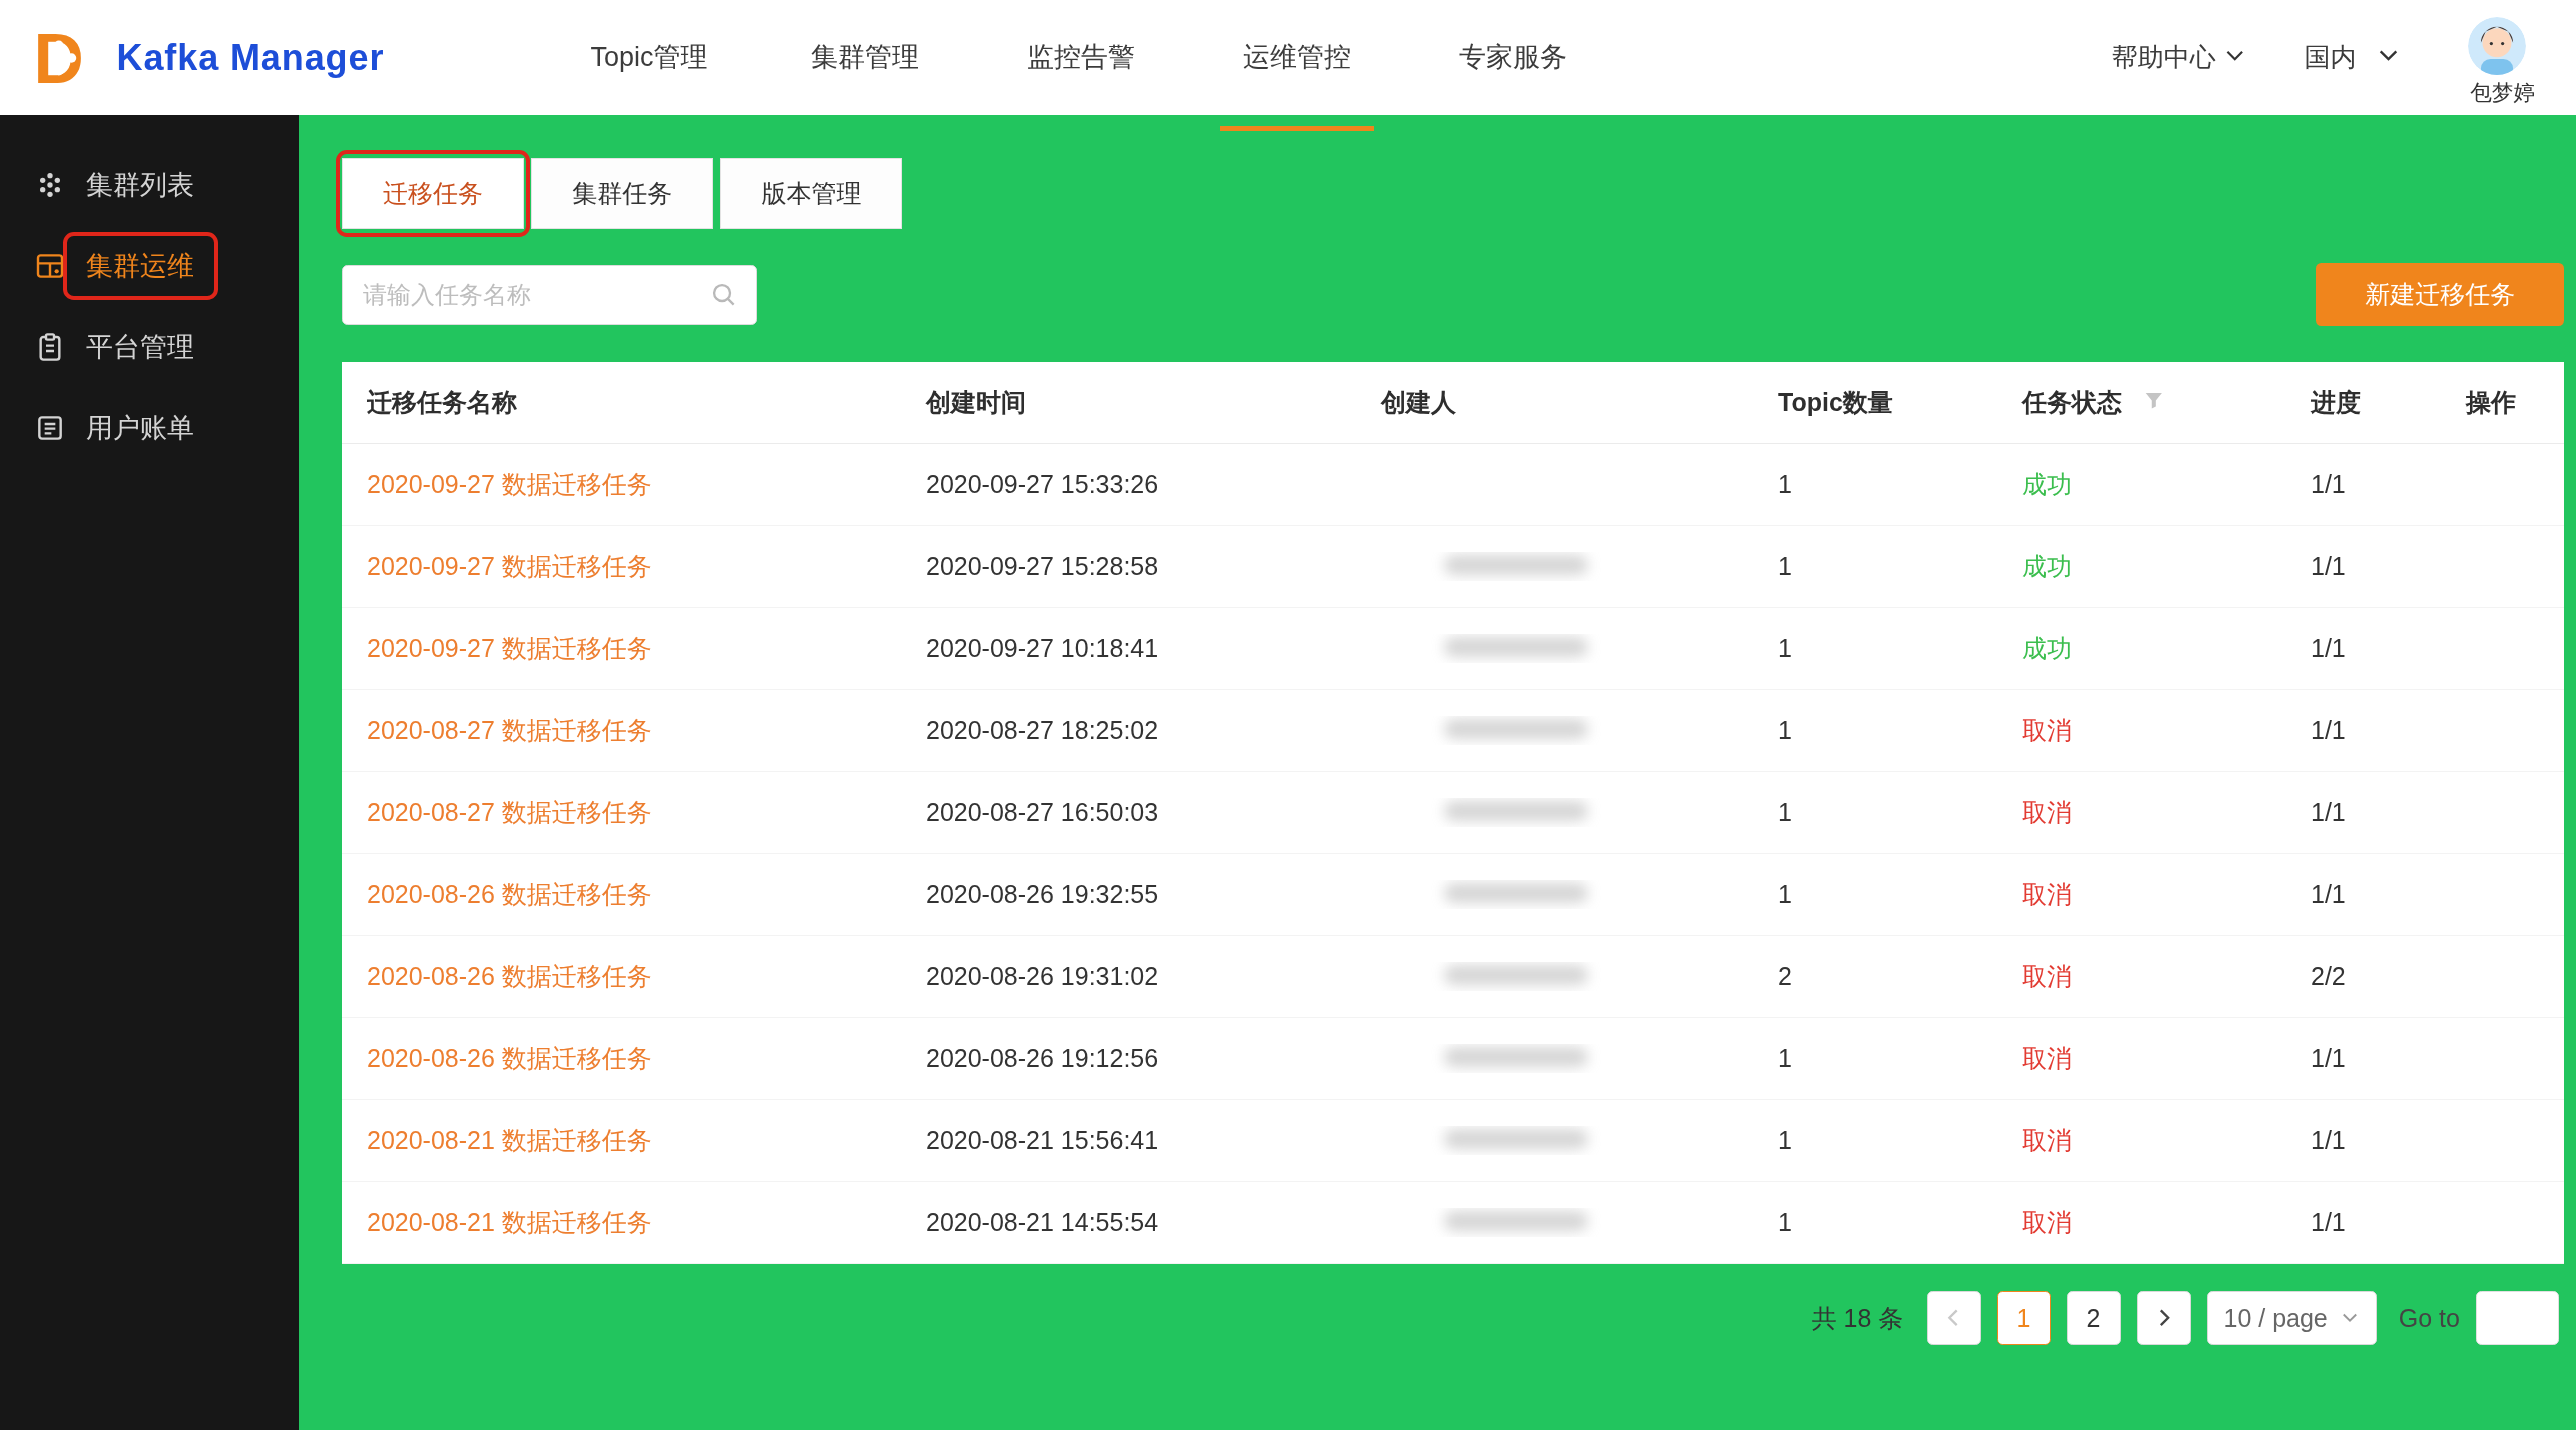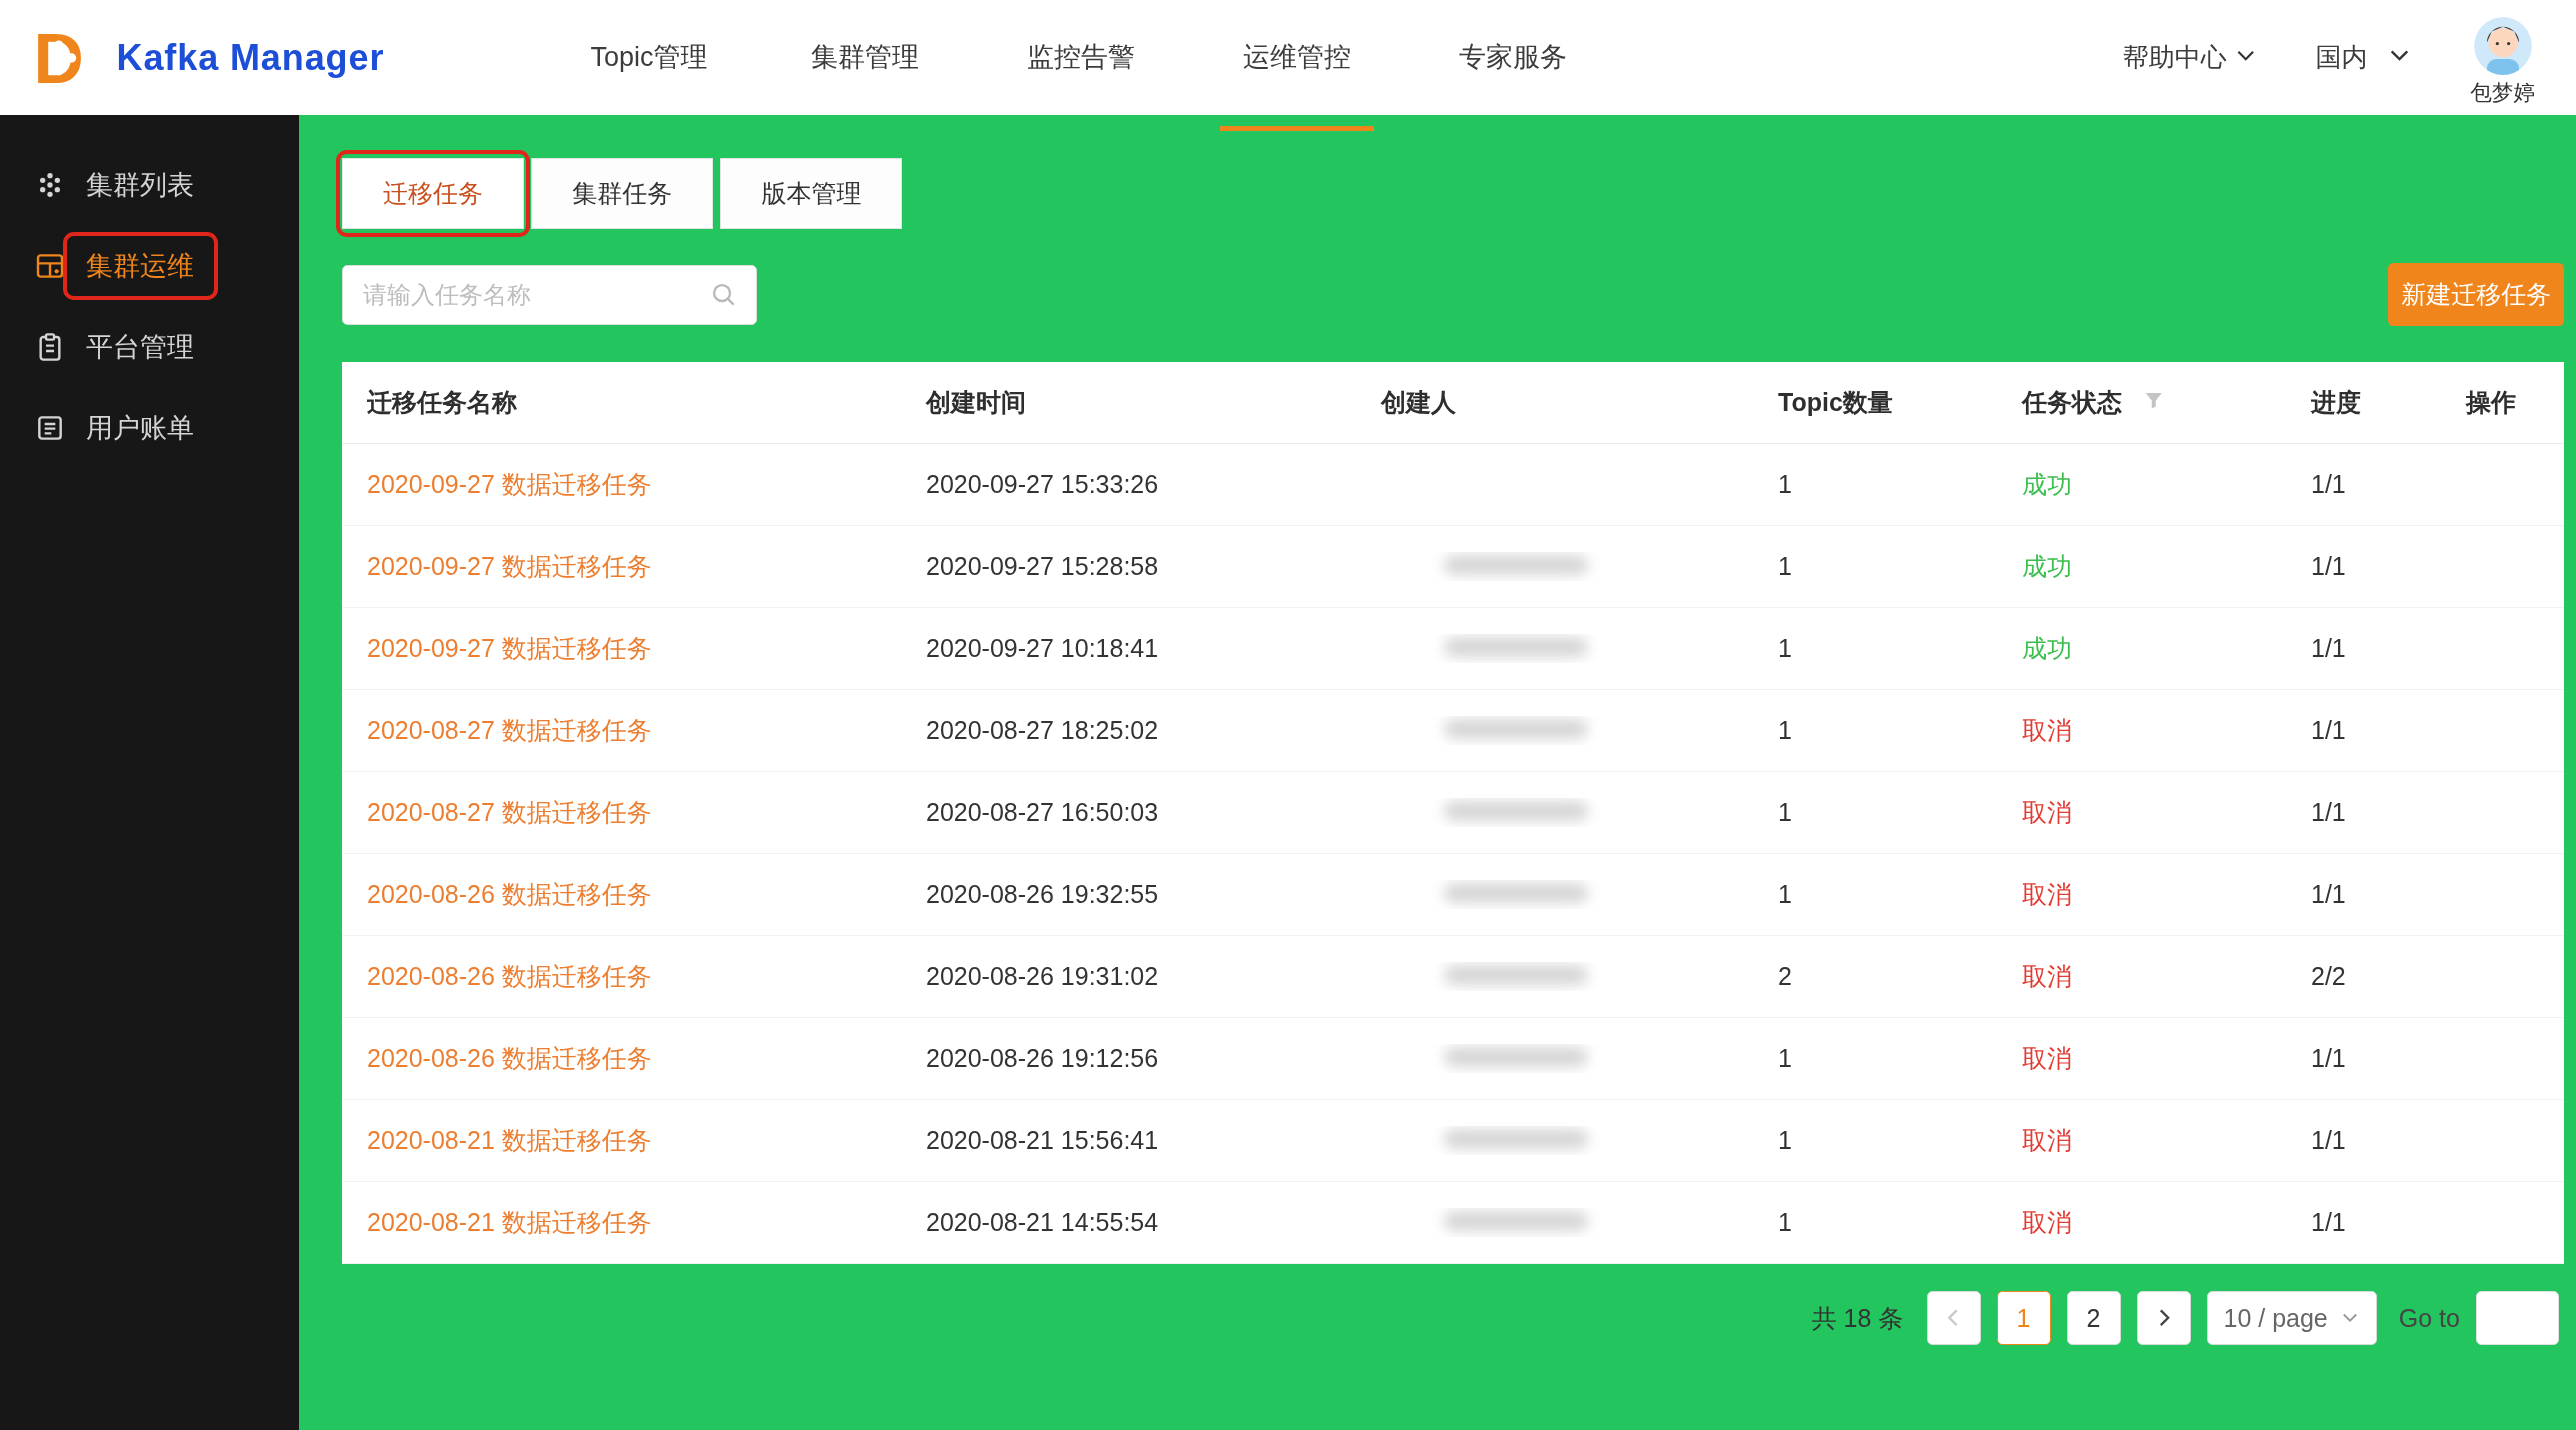--- a/index.html
+++ b/index.html
@@ -20,40 +20,40 @@
   .brand{position:absolute;left:23.5px;top:0;height:115px;display:flex;align-items:center;cursor:pointer;}
   .logo{width:76px;height:76px;display:inline-flex;}
   .app-title{font-size:36px;font-weight:700;color:#1d4ed8;margin-left:17px;letter-spacing:0.9px;}
   .nav{position:absolute;left:541px;top:0;height:131px;display:flex;}
   .nav-item{width:216px;text-align:center;line-height:115px;font-size:27px;color:#3c3c3c;cursor:pointer;position:relative;}
   .nav-item.active::after{content:"";position:absolute;left:31px;right:31px;bottom:0;height:5.4px;background:var(--orange);}
   .header-right{position:absolute;right:41px;top:0;height:115px;display:flex;align-items:center;gap:58px;}
   .menu-chip{display:flex;align-items:center;gap:7.2px;font-size:26px;color:#3c3c3c;cursor:pointer;}
   .user{display:flex;flex-direction:column;align-items:center;gap:3.6px;cursor:pointer;margin-top:9px;}
   .avatar{width:58px;height:58px;border-radius:50%;overflow:hidden;display:inline-flex;}
-  .username{font-size:21.6px;color:#333;}
+  .username{font-size:21.6px;color:#333;margin-left:11px;}
   
   .sidebar{position:absolute;top:103px;left:0;width:324px;bottom:0;background:#171717;padding-top:41px;box-sizing:border-box;}
   .side-item{height:81px;display:flex;align-items:center;gap:20px;padding-left:34px;color:#d4d4d4;font-size:27px;cursor:pointer;}
   .side-item .s-icon{width:32px;height:32px;display:inline-flex;color:inherit;}
   .side-item.active{color:var(--orange);}
   .side-label{position:relative;}
   .side-label.annotated::after{content:"";position:absolute;inset:-16px -23.5px;border:4.5px solid var(--annot);border-radius:10.8px;pointer-events:none;}
   
   .main{position:absolute;left:299px;top:115px;right:0;bottom:0;background:#22c55e;padding:43px 11.7px 0 43px;box-sizing:border-box;}
   .tabs{display:flex;gap:7.2px;}
   .tab{height:69px;line-height:69px;padding:0 40px;background:#fdfdfd;border:1.8px solid #e3e3e3;font-size:25px;color:#333;cursor:pointer;position:relative;}
   .tab.active{background:#fff;color:#c9501e;}
   .tab.annotated::after{content:"";position:absolute;inset:-9px -7.2px;border:4.5px solid var(--annot);border-radius:10.8px;pointer-events:none;}
   .toolbar{margin-top:34px;display:flex;align-items:center;justify-content:space-between;}
   .search-box{width:415px;height:60px;background:#fff;border:1.8px solid #dcdcdc;border-radius:5.4px;position:relative;box-sizing:border-box;}
   .search-box input{border:none;outline:none;background:transparent;width:100%;height:100%;padding:0 63px 0 20px;font-size:24px;color:#333;box-sizing:border-box;font-family:inherit;}
   .search-box input::placeholder{color:#bdbdbd;}
   .search-icon{position:absolute;right:18px;top:14.4px;width:29px;height:29px;}
-  .create-btn{height:63px;padding:0 13px;background:var(--orange);color:#fff;font-size:25px;border:none;border-radius:5.4px;cursor:pointer;font-family:inherit;}
+  .create-btn{height:63px;padding:0 49px;background:var(--orange);color:#fff;font-size:25px;border:none;border-radius:5.4px;cursor:pointer;font-family:inherit;}
   
   .table-card{margin-top:36px;background:#fff;}
   .thead{display:flex;align-items:center;height:81px;border-bottom:1.8px solid #ebebeb;font-weight:700;color:#2e2e2e;}
   .trow{display:flex;align-items:center;height:81px;border-bottom:1.8px solid #f3f3f3;}
   .td,.th{padding-left:25px;box-sizing:border-box;white-space:nowrap;overflow:hidden;}
   .c-name{width:559px;}
   .c-time{width:455px;}
   .c-creator{width:397px;}
   .c-topic{width:244px;}
   .c-status{width:289px;}

